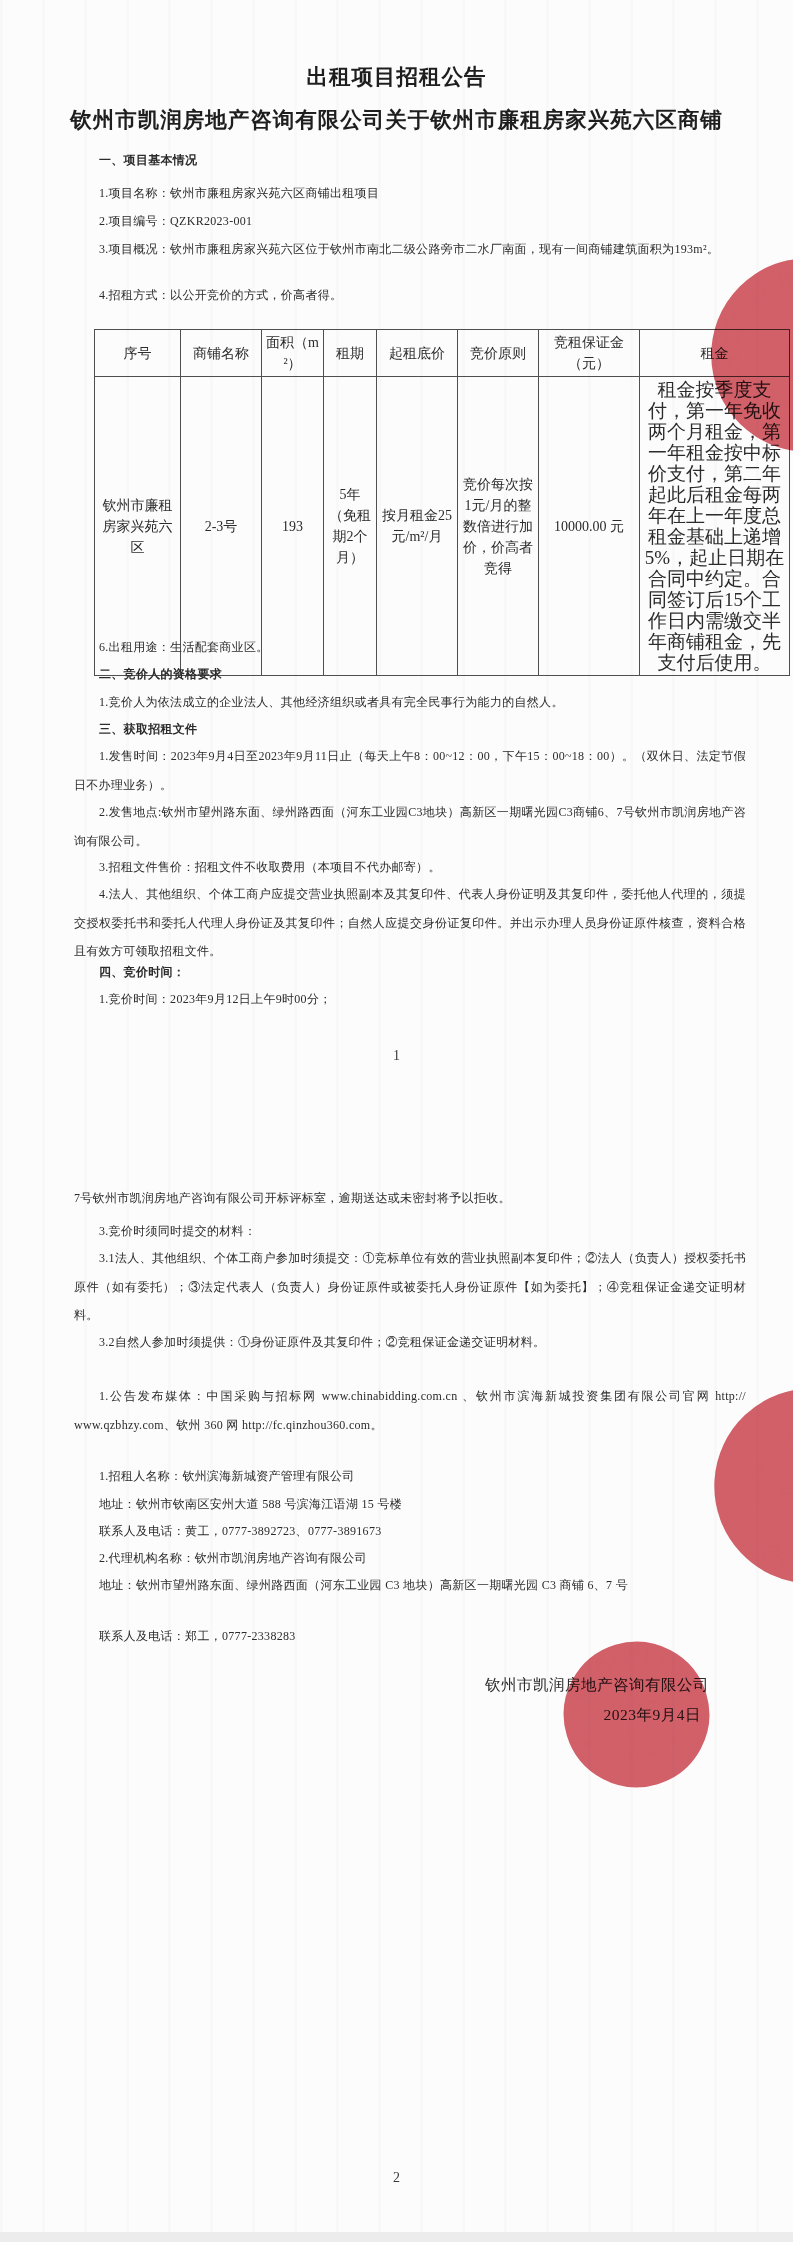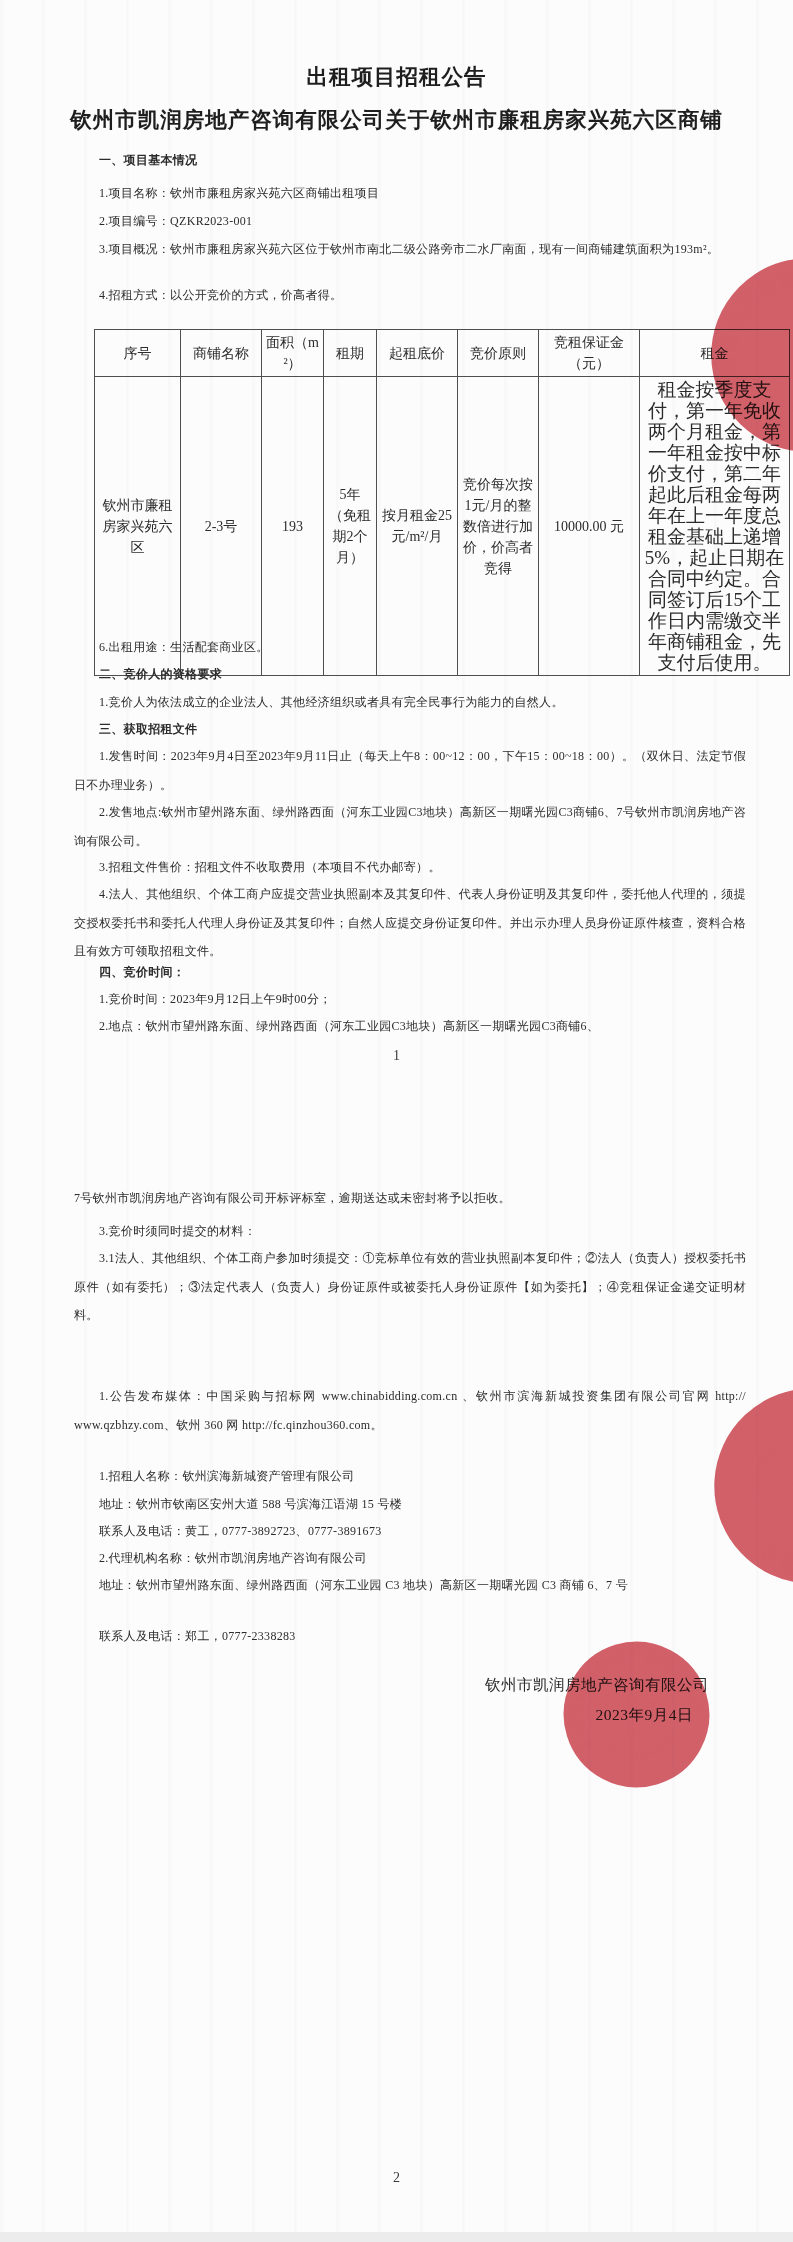--- a/index.html
+++ b/index.html
@@ -42,21 +42,21 @@
   table.shops tbody tr{height:259px;}
   td.rent-cell{font-size:19px;line-height:21px;padding:4px 5px;}
   .pagenum{
     position:absolute;left:0;width:793px;text-align:center;
     font-size:14px;color:#3a3a3a;
   }
   .signature{
     position:absolute;top:1670px;right:84px;width:340px;
     text-align:right;font-size:15.5px;line-height:30px;letter-spacing:.5px;
   }
-  .signature .sig-date{padding-right:16px;}
+  .signature .sig-date{padding-right:8px;}
   .stamp{
     position:absolute;pointer-events:none;
     mix-blend-mode:multiply;opacity:.85;
   }
   .stamp-top{left:701px;top:248px;width:214px;height:214px;transform:rotate(-12deg);}
   .stamp-mid{left:704px;top:1378px;width:216px;height:216px;transform:rotate(115deg);}
   .stamp-sig{left:556px;top:1634px;width:161px;height:161px;transform:rotate(-17deg);}
   .stamp-ink{fill:#cd4550;stroke:#cd4550;}
   .scan-edge{
     position:absolute;left:0;bottom:0;width:793px;height:10px;
@@ -122,27 +122,27 @@
   <div class="p" style="top:688px">1.竞价人为依法成立的企业法人、其他经济组织或者具有完全民事行为能力的自然人。</div>
 
   <div class="p bold" style="top:715px">三、获取招租文件</div>
   <div class="p" style="top:742px">1.发售时间：2023年9月4日至2023年9月11日止（每天上午8：00~12：00，下午15：00~18：00）。（双休日、法定节假日不办理业务）。</div>
   <div class="p" style="top:798px">2.发售地点:钦州市望州路东面、绿州路西面（河东工业园C3地块）高新区一期曙光园C3商铺6、7号钦州市凯润房地产咨询有限公司。</div>
   <div class="p" style="top:853px">3.招租文件售价：招租文件不收取费用（本项目不代办邮寄）。</div>
   <div class="p" style="top:880px">4.法人、其他组织、个体工商户应提交营业执照副本及其复印件、代表人身份证明及其复印件，委托他人代理的，须提交授权委托书和委托人代理人身份证及其复印件；自然人应提交身份证复印件。并出示办理人员身份证原件核查，资料合格且有效方可领取招租文件。</div>
 
   <div class="p bold" style="top:958px">四、竞价时间：</div>
   <div class="p" style="top:985px">1.竞价时间：2023年9月12日上午9时00分；</div>
-  <div class="p" style="top:1012px">2.地点：钦州市望州路东面、绿州路西面（河东工业园C3地块）高新区一期曙光园C3商铺6、</div>
 
   <div class="pagenum" style="top:1048px">1</div>
 
   <div class="p noindent" style="top:1184px">7号钦州市凯润房地产咨询有限公司开标评标室，逾期送达或未密封将予以拒收。</div>
   <div class="p" style="top:1217px">3.竞价时须同时提交的材料：</div>
   <div class="p" style="top:1244px">3.1法人、其他组织、个体工商户参加时须提交：①竞标单位有效的营业执照副本复印件；②法人（负责人）授权委托书原件（如有委托）；③法定代表人（负责人）身份证原件或被委托人身份证原件【如为委托】；④竞租保证金递交证明材料。</div>
+  <div class="p" style="top:1328px">3.2自然人参加时须提供：①身份证原件及其复印件；②竞租保证金递交证明材料。</div>
 
   <div class="p" style="top:1382px">1.公告发布媒体：中国采购与招标网 www.chinabidding.com.cn 、钦州市滨海新城投资集团有限公司官网 http:// www.qzbhzy.com、钦州 360 网 http://fc.qinzhou360.com。</div>
 
   <div class="p" style="top:1462px">1.招租人名称：钦州滨海新城资产管理有限公司</div>
   <div class="p" style="top:1490px">地址：钦州市钦南区安州大道 588 号滨海江语湖 15 号楼</div>
   <div class="p" style="top:1517px">联系人及电话：黄工，0777-3892723、0777-3891673</div>
   <div class="p" style="top:1544px">2.代理机构名称：钦州市凯润房地产咨询有限公司</div>
   <div class="p" style="top:1571px">地址：钦州市望州路东面、绿州路西面（河东工业园 C3 地块）高新区一期曙光园 C3 商铺 6、7 号</div>
   <div class="p" style="top:1622px">联系人及电话：郑工，0777-2338283</div>
 

